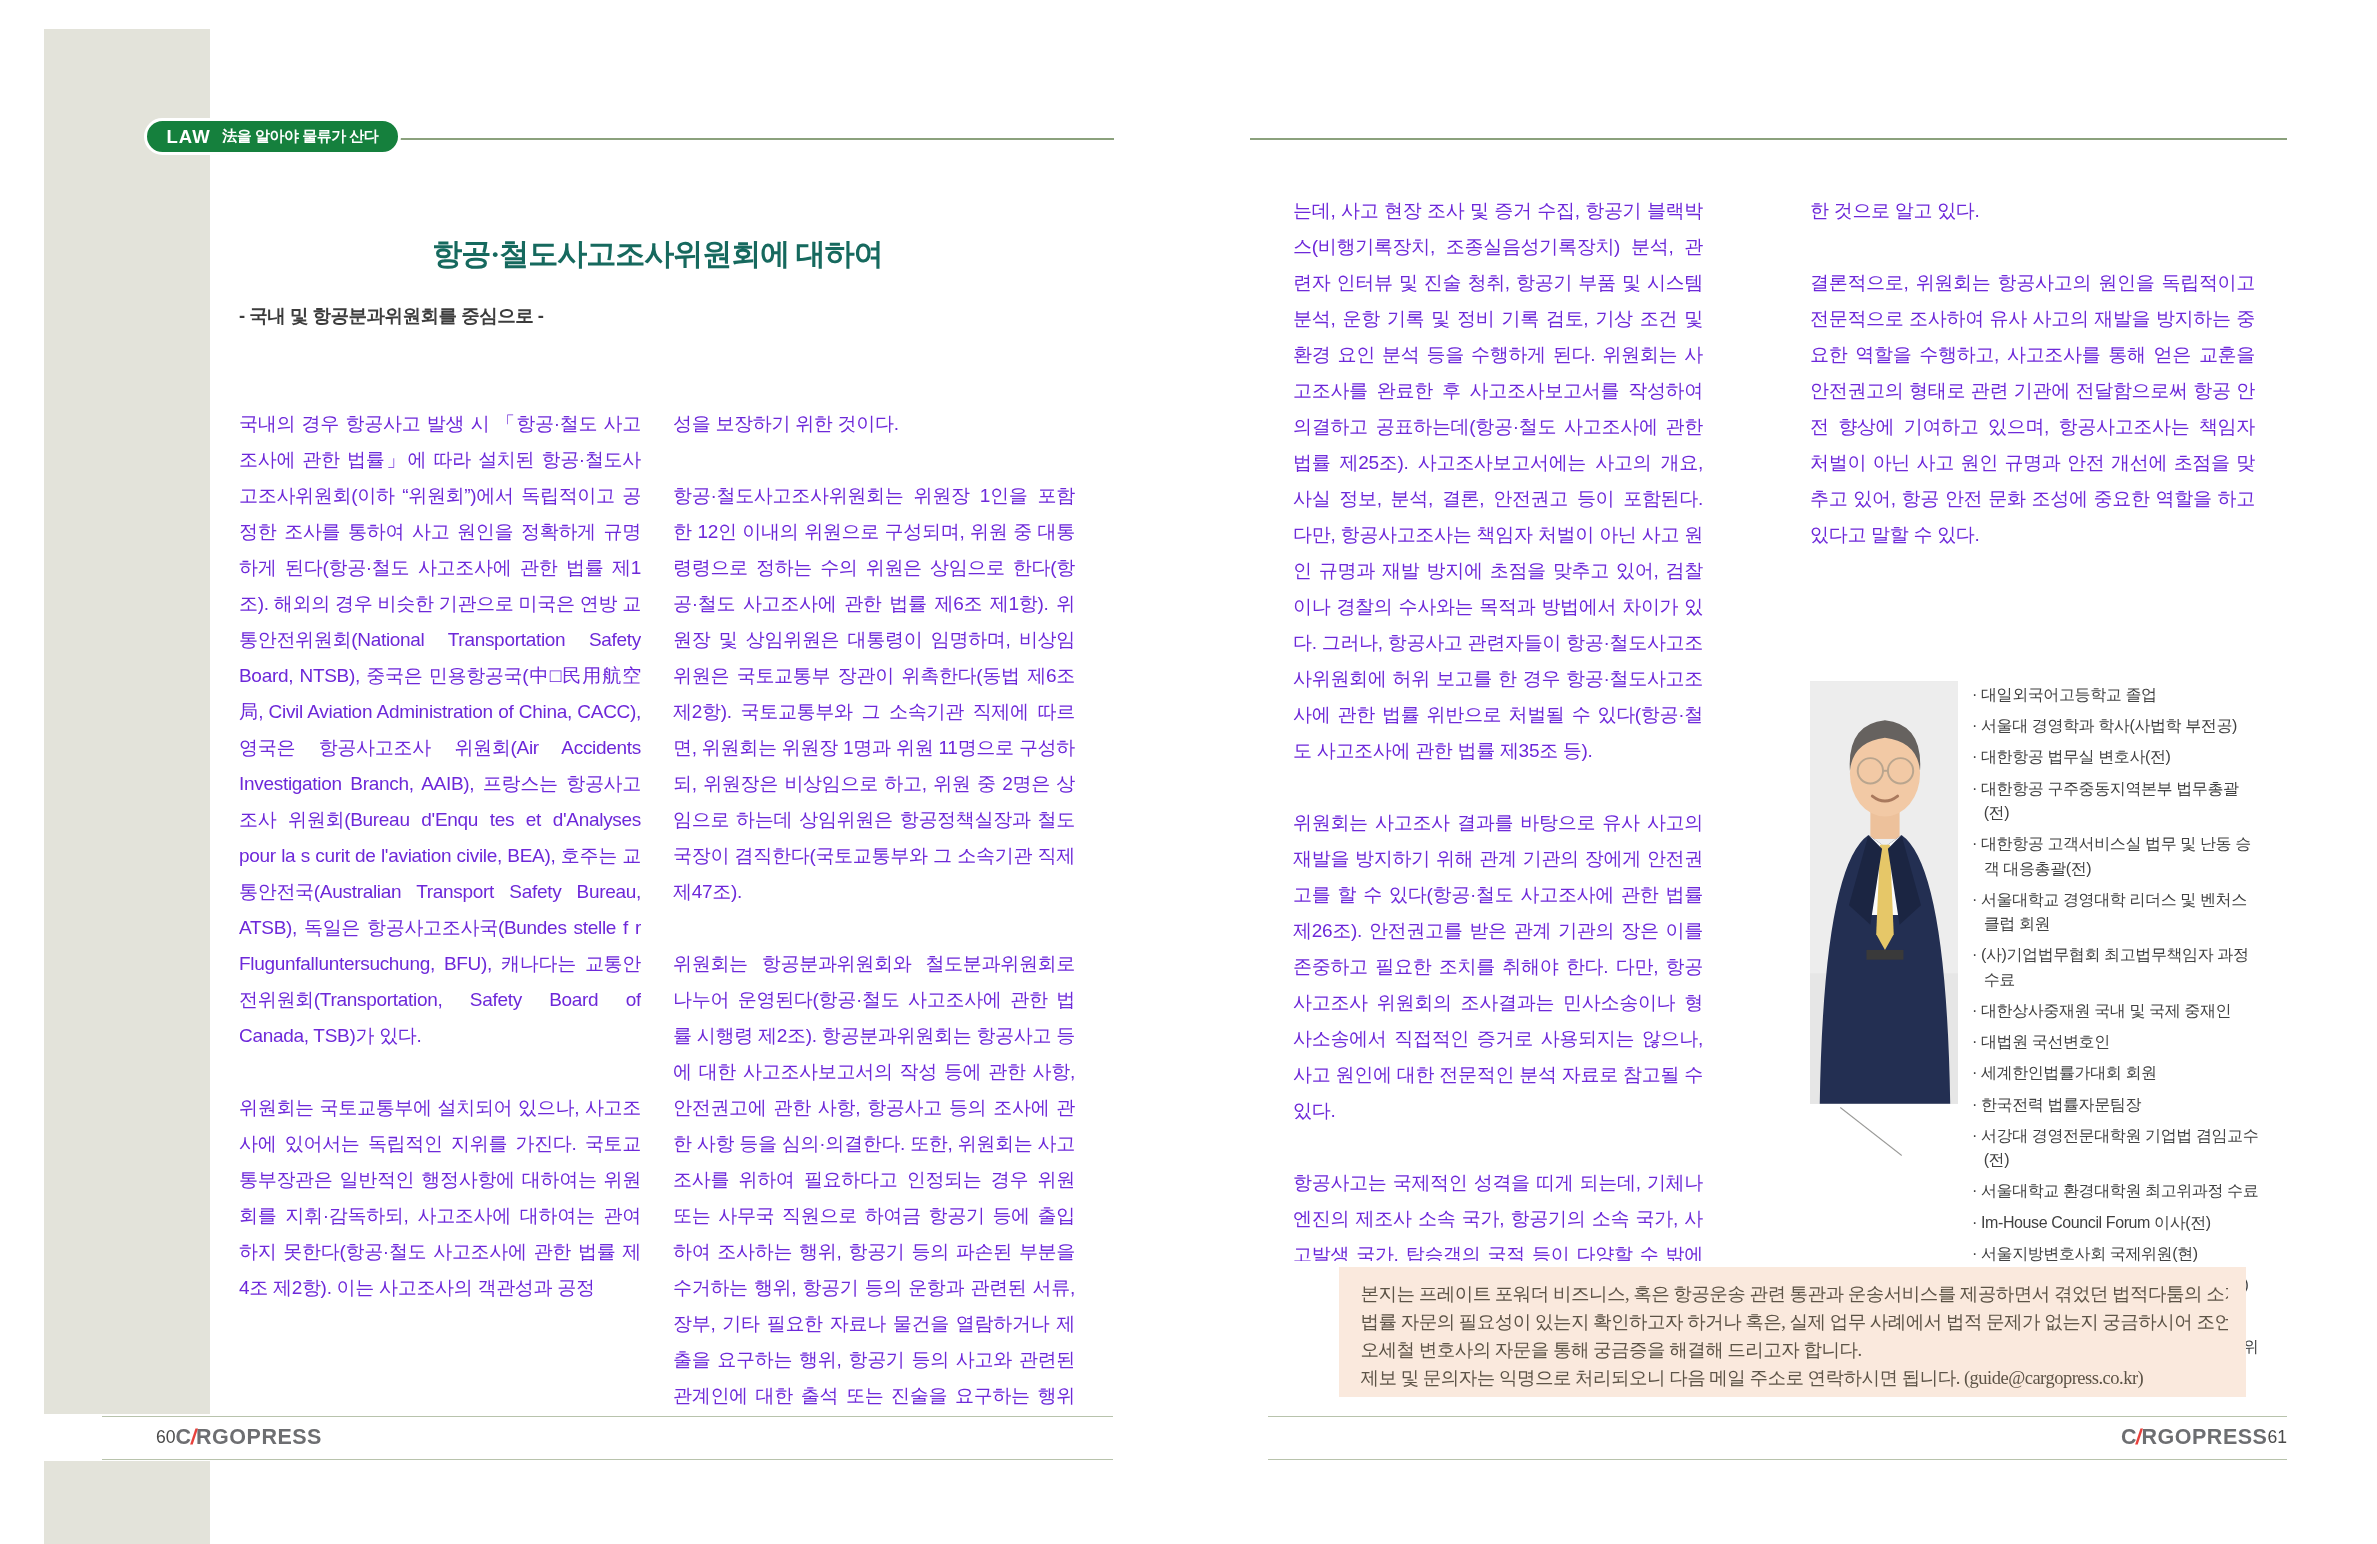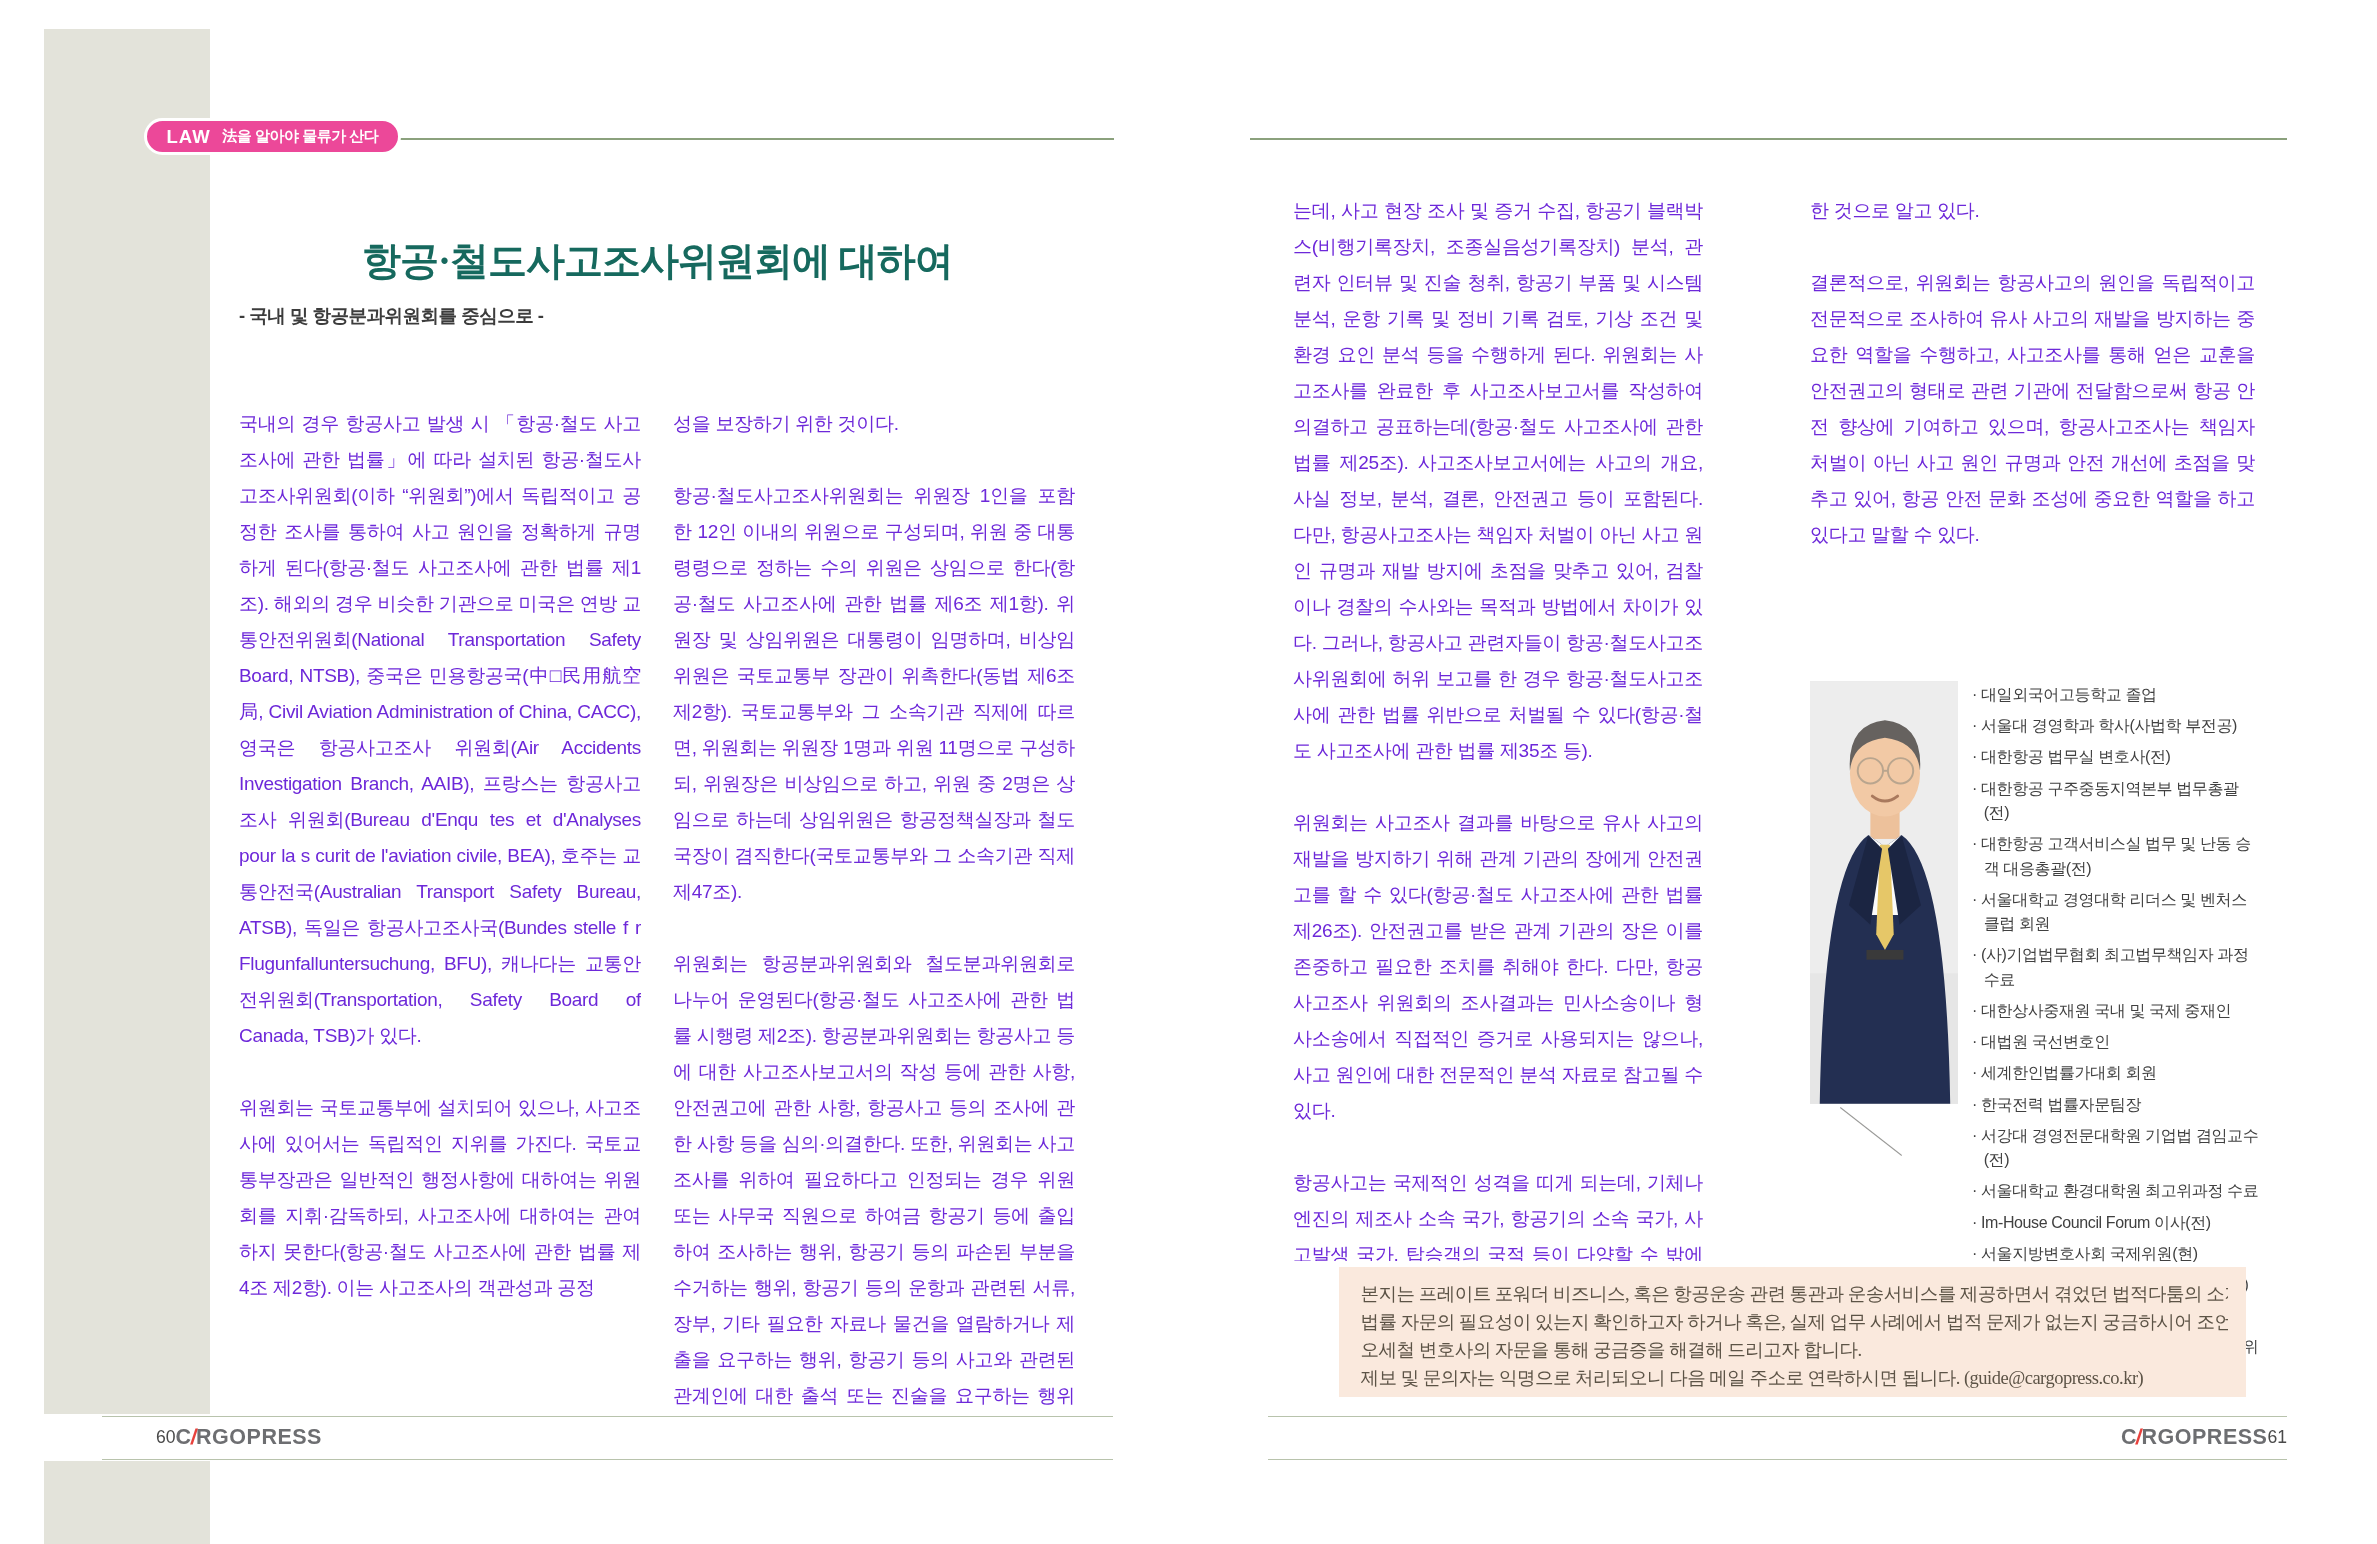--- a/index.html
+++ b/index.html
@@ -9,29 +9,29 @@
   }
   
   .strip{position:absolute;left:44px;top:29px;width:166px;height:1516px;background:#e3e3da;}
   
   .rule{position:absolute;height:2px;background:#8ba17d;}
   .rule-left{left:363px;top:138px;width:751px;}
   .rule-right{left:1250px;top:138px;width:1037px;}
   
   .pill{
     position:absolute;left:144px;top:118px;height:31px;
-    background:#ec4899;border:3.9px solid #ffffff;border-radius:21.5px;
+    background:#15803d;border:3.9px solid #ffffff;border-radius:21.5px;
     display:flex;align-items:center;gap:11.7px;padding:0 19.5px;z-index:5;
   }
   .pill .law{color:#fff;font-weight:900;font-size:18.5px;letter-spacing:1px;}
   .pill .tagline{color:#fff;font-weight:700;font-size:15px;letter-spacing:-0.5px;white-space:nowrap;}
   
   .title{
     position:absolute;left:239px;top:234px;width:837px;text-align:center;
-    font-family:"Liberation Serif",serif;font-weight:700;font-size:39px;
+    font-family:"Liberation Serif",serif;font-weight:700;font-size:30px;
     color:#16695e;letter-spacing:-1px;margin:0;
   }
   .subtitle{
     position:absolute;left:239px;top:303px;width:837px;text-align:left;
     font-size:18.5px;font-weight:700;color:#3c3c3c;letter-spacing:-0.5px;
   }
   
   .col{position:absolute;text-align:justify;font-size:19px;line-height:36px;letter-spacing:-0.3px;color:#6d28d9;}
   .col p{margin:0 0 36px 0;}
   .col p:last-child{margin-bottom:0;}

